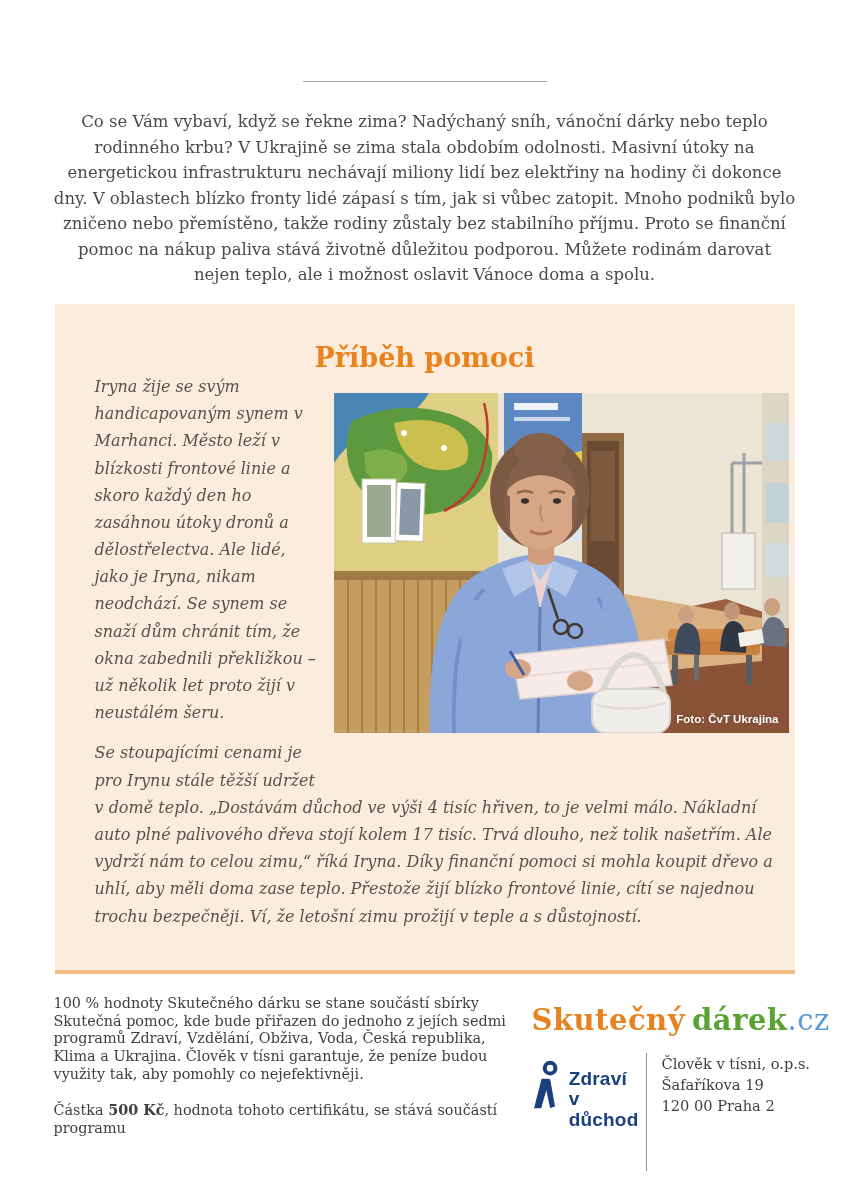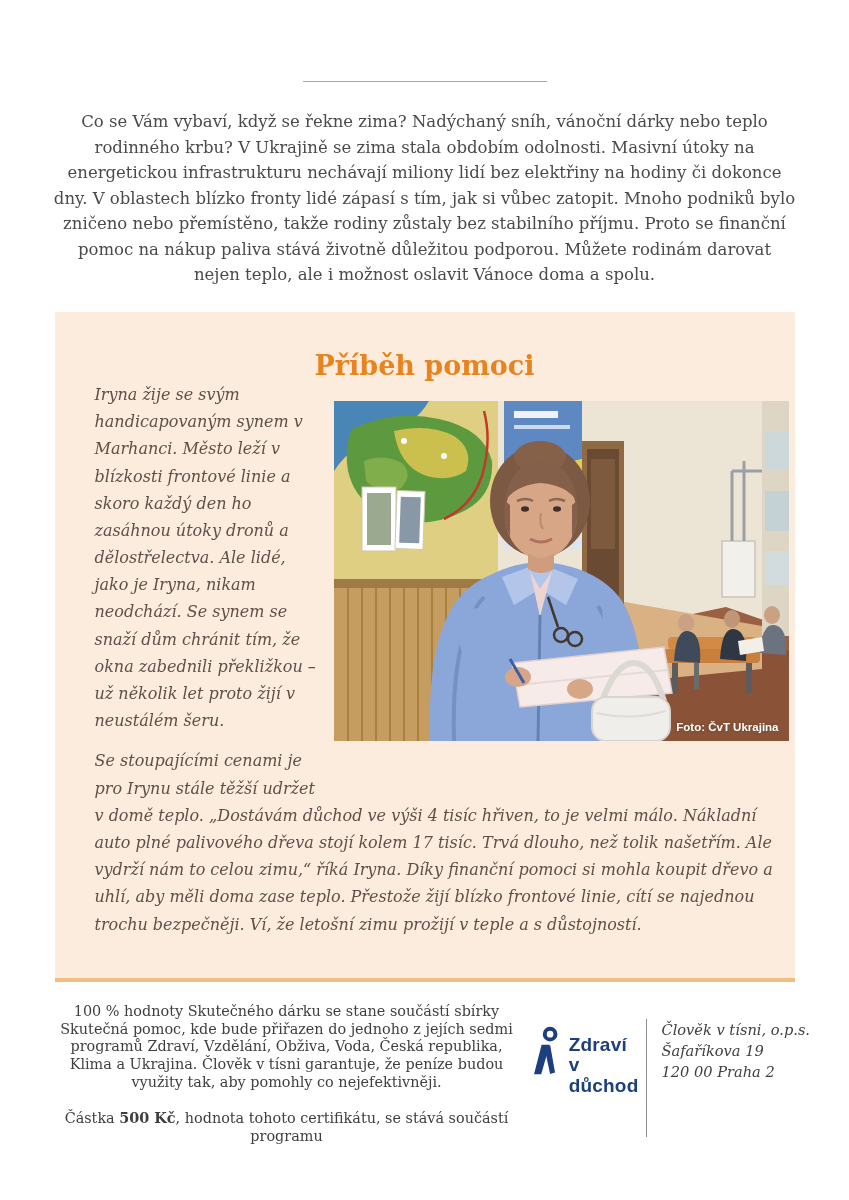--- a/index.html
+++ b/index.html
@@ -16,21 +16,21 @@
     font-size:39px;font-weight:700;color:#e8831d;letter-spacing:1px;margin:6px 0 0 0;
   }
   .title-divider{width:244px;height:1px;background:#a9a9a9;margin:33px auto 0;}
 
   .intro{
     width:744px;margin:27px auto 0;font-size:16.5px;line-height:1.55;color:#4a4a4a;
   }
   .intro p{margin:0;text-align:center;}
 
   .story-box{
-    width:740px;box-sizing:border-box;margin:24px auto 0;
+    width:740px;box-sizing:border-box;margin:16px auto 0;
     background:#fcecdd;border-bottom:4px solid #f3bc80;
     padding:38px 6px 40px 40px;min-height:622px;
   }
   .story-heading{
     text-align:center;color:#e8831d;font-size:27px;font-weight:700;margin:0;
     padding-right:34px;
   }
   .photo-figure{
     float:right;width:455px;height:340px;margin:20px 0 36px 16px;position:relative;
   }
@@ -42,42 +42,42 @@
   }
   .story-text p{
     font-size:16px;line-height:1.7;font-style:italic;color:#5e5049;margin:0;
   }
   .story-text p.second{margin-top:13px;}
 
   .footer{width:742px;margin:21px auto 0;display:flex;align-items:flex-start;}
   .footer-left{
     width:466px;flex:0 0 466px;font-size:14.4px;line-height:1.24;color:#3f3f3f;
   }
-  .footer-left p{margin:0;text-align:center;}
+  .footer-left p{margin:0;}
   .footer-left p.second{margin-top:17px;}
   .footer-right{margin-left:10px;flex:1;}
   .brand{
     font-size:29px;font-weight:700;letter-spacing:0.5px;white-space:nowrap;
     margin:8px 0 0 2px;
   }
   .brand .w1{color:#e8821f;}
   .brand .w2{color:#5aa332;margin-left:7px;}
   .brand .tld{color:#5b9bd5;font-weight:400;}
   .cvt-row{display:flex;margin-top:16px;}
   .cvt-left{display:flex;width:116px;flex:0 0 116px;padding-top:4px;}
   .cvt-name{
     font-family:"Liberation Sans","DejaVu Sans",sans-serif;
     color:#1b3f7f;font-size:19px;font-weight:700;line-height:1.08;
     margin:12px 0 0 7px;letter-spacing:0.2px;
   }
   .addr{
     border-left:1.5px solid #8d8d8d;padding-left:15px;min-height:118px;
     font-size:14.6px;line-height:1.45;color:#3f3f3f;
   }
-  .addr div{white-space:nowrap;font-style:italic;}
+  .addr div{white-space:nowrap;}
 </style>
 </head>
 <body>
 
 <header class="header">
   <div class="title-divider"></div>
 </header>
 
 <section class="intro">
   <p>Co se Vám vybaví, když se řekne zima? Nadýchaný sníh, vánoční dárky nebo teplo rodinného krbu? V Ukrajině se zima stala obdobím odolnosti. Masivní útoky na energetickou infrastrukturu nechávají miliony lidí bez elektřiny na hodiny či dokonce dny. V oblastech blízko fronty lidé zápasí s tím, jak si vůbec zatopit. Mnoho podniků bylo zničeno nebo přemístěno, takže rodiny zůstaly bez stabilního příjmu. Proto se finanční pomoc na nákup paliva stává životně důležitou podporou. Můžete rodinám darovat nejen teplo, ale i možnost oslavit Vánoce doma a spolu.</p>
@@ -219,20 +219,23 @@
   </div>
 </section>
 
 <footer class="footer">
   <div class="footer-left">
     <p>100 % hodnoty Skutečného dárku se stane součástí sbírky Skutečná pomoc, kde bude přiřazen do jednoho z jejích sedmi programů Zdraví, Vzdělání, Obživa, Voda, Česká republika, Klima a Ukrajina. Člověk v tísni garantuje, že peníze budou využity tak, aby pomohly co nejefektivněji.</p>
     <p class="second"><span>Částka </span><strong>500 Kč</strong><span>, hodnota tohoto certifikátu, se stává součástí programu </span></p>
   </div>
 
   <div class="footer-right">
+    <div class="brand">
+      <span class="w1">Skutečný</span><span class="w2">dárek</span><span class="tld">.cz</span>
+    </div>
     <div class="cvt-row">
       <div class="cvt-left">
         <svg width="36" height="58" viewBox="0 0 36 58" aria-hidden="true">
           <circle cx="22.5" cy="9" r="6" fill="none" stroke="#1b3f7f" stroke-width="4.5"></circle>
           <path d="M7 54 L17.5 21 L25 21 L20 34 L26 54" fill="none" stroke="#1b3f7f" stroke-width="0"></path>
           <polygon points="13,21 22,21 12.5,54 4.5,54" fill="#1b3f7f"></polygon>
           <polygon points="17,28 22.5,21 28,52 22.5,53.5" fill="#1b3f7f"></polygon>
         </svg>
         <div class="cvt-name">
           <div>Zdraví</div>

